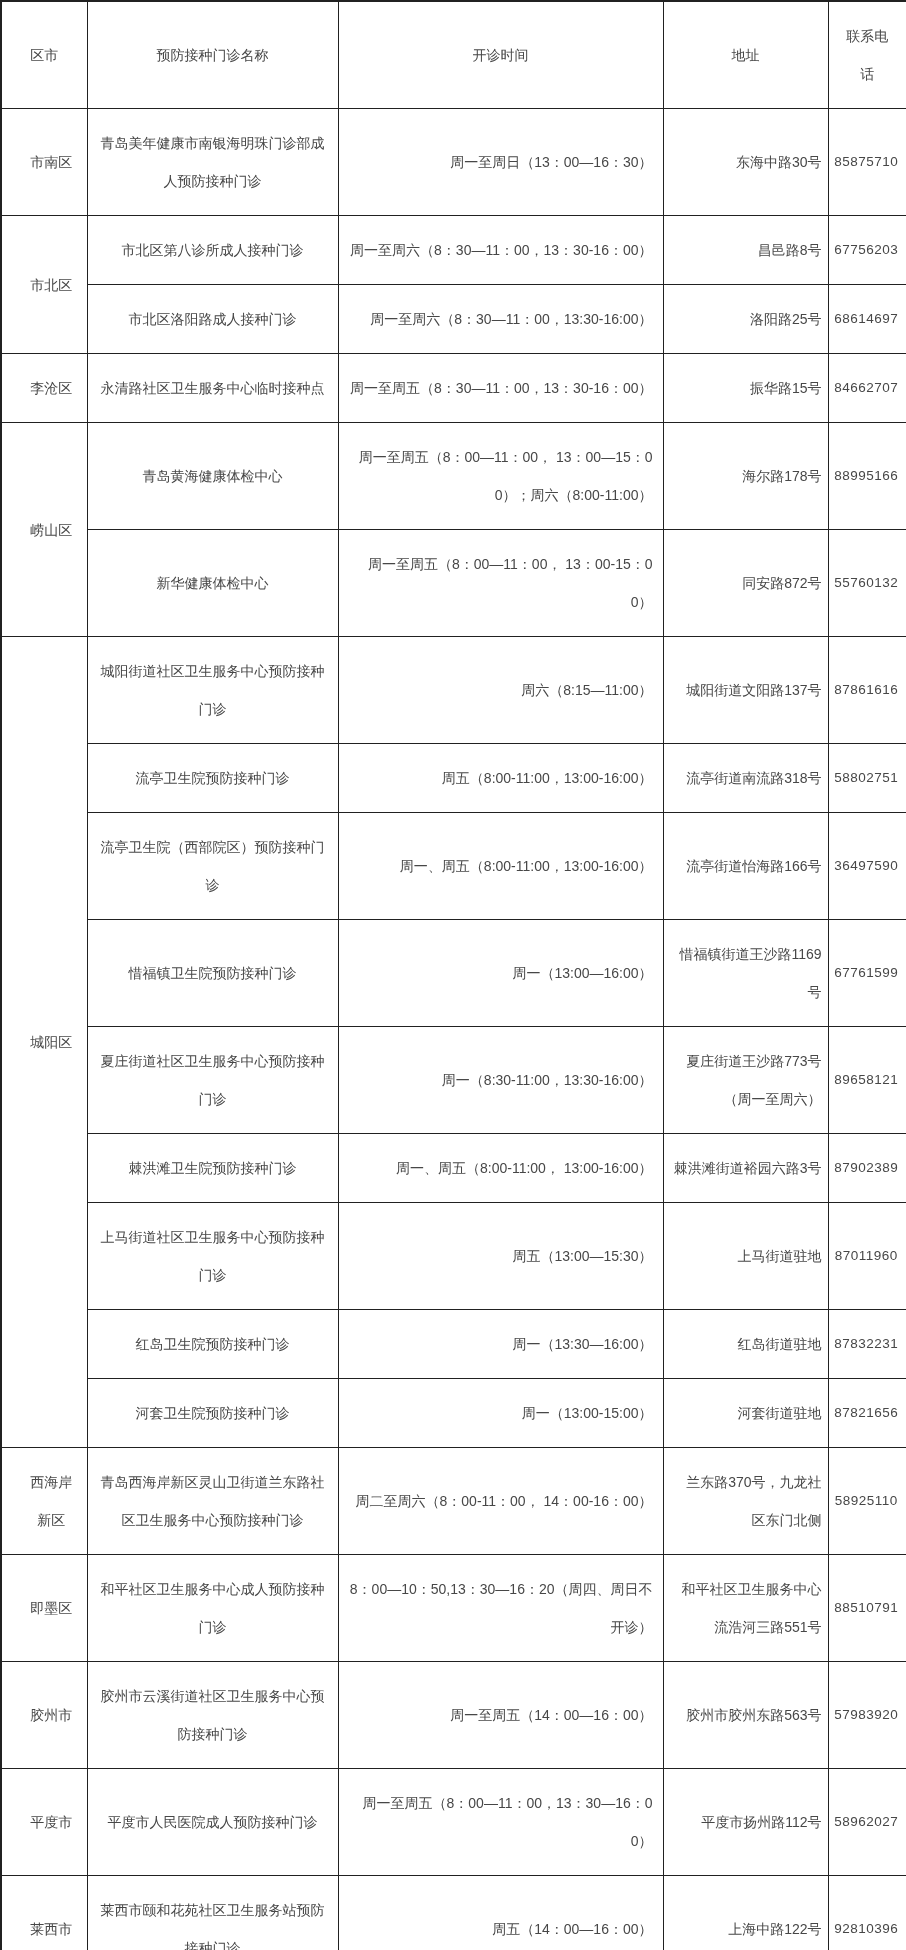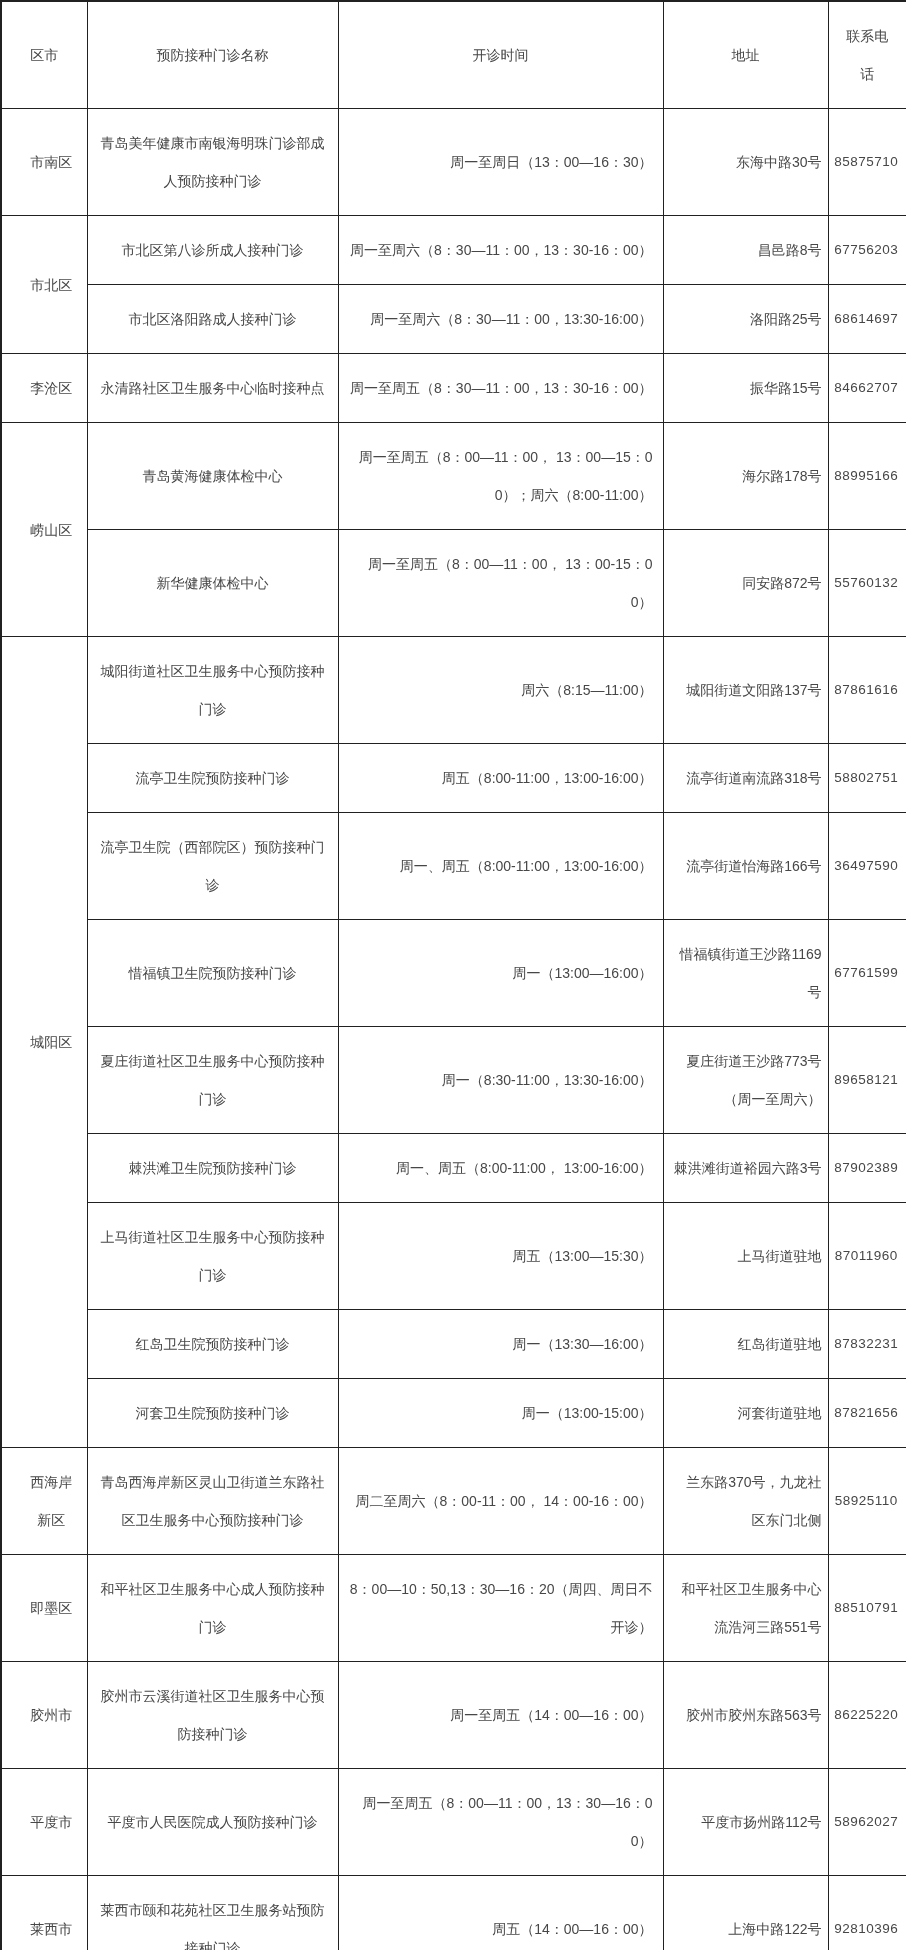--- a/index.html
+++ b/index.html
@@ -167,21 +167,21 @@
         <td class="name">和平社区卫生服务中心成人预防接种门诊</td>
         <td class="hours">8：00—10：50,13：30—16：20（周四、周日不开诊）</td>
         <td class="address">和平社区卫生服务中心流浩河三路551号</td>
         <td class="phone">88510791</td>
       </tr>
       <tr>
         <td class="district" rowspan="1">胶州市</td>
         <td class="name">胶州市云溪街道社区卫生服务中心预防接种门诊</td>
         <td class="hours">周一至周五（14：00—16：00）</td>
         <td class="address">胶州市胶州东路563号</td>
-        <td class="phone">86225220</td>
+        <td class="phone">57983920</td>
       </tr>
       <tr>
         <td class="district" rowspan="1">平度市</td>
         <td class="name">平度市人民医院成人预防接种门诊</td>
         <td class="hours">周一至周五（8：00—11：00，13：30—16：00）</td>
         <td class="address">平度市扬州路112号</td>
         <td class="phone">58962027</td>
       </tr>
       <tr>
         <td class="district" rowspan="1">莱西市</td>

